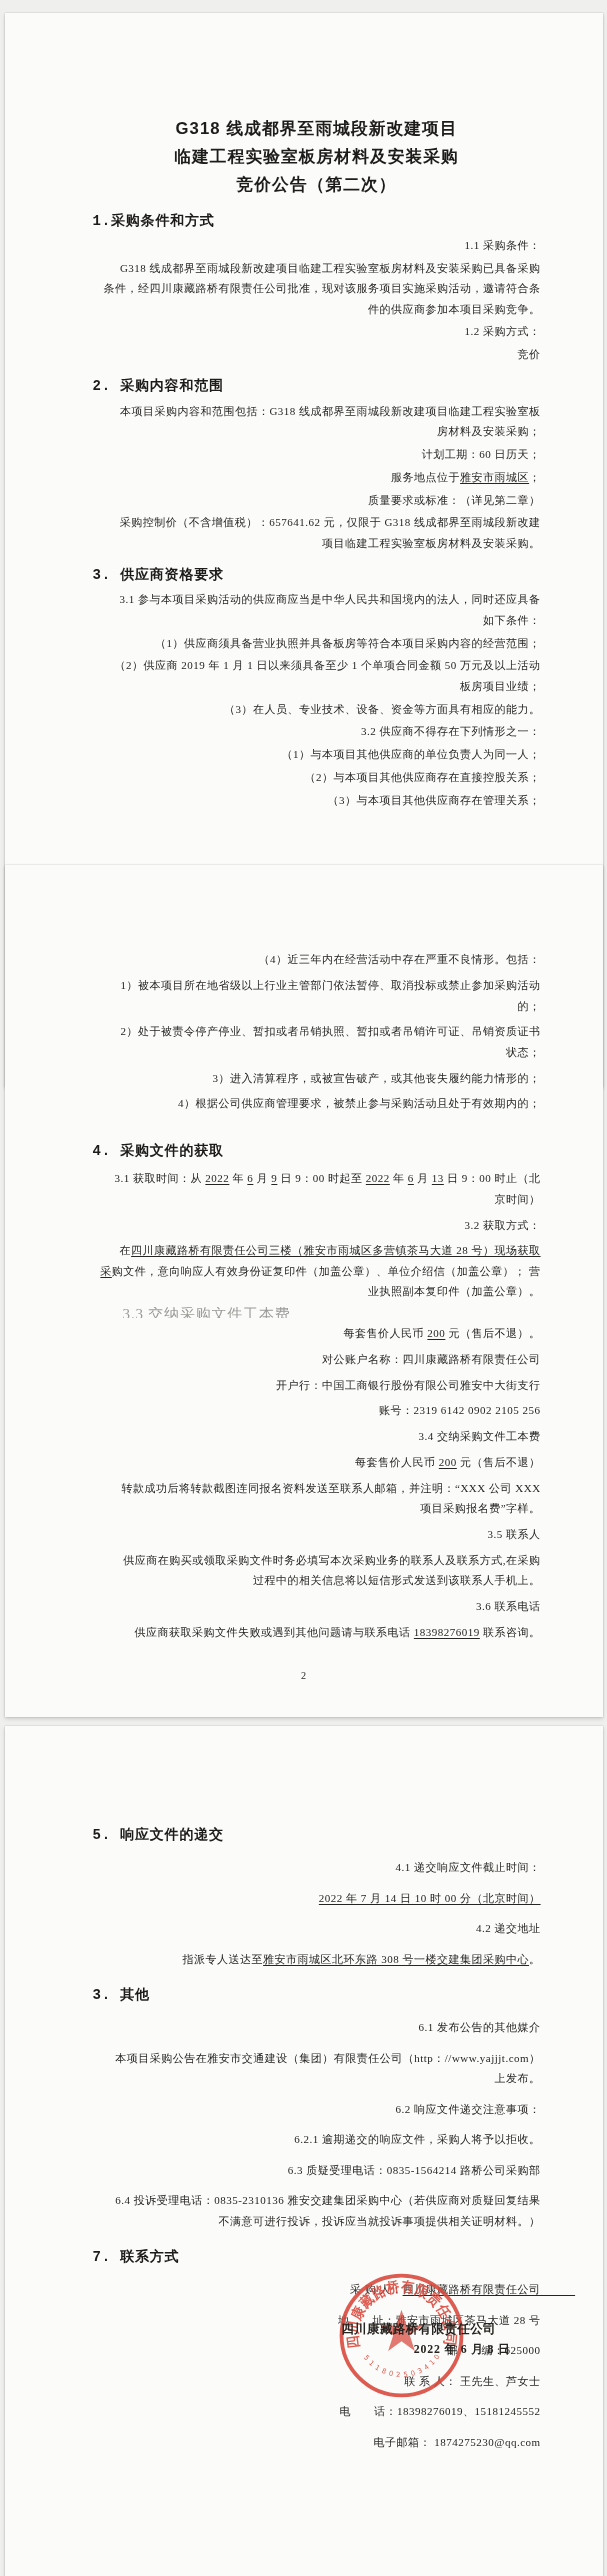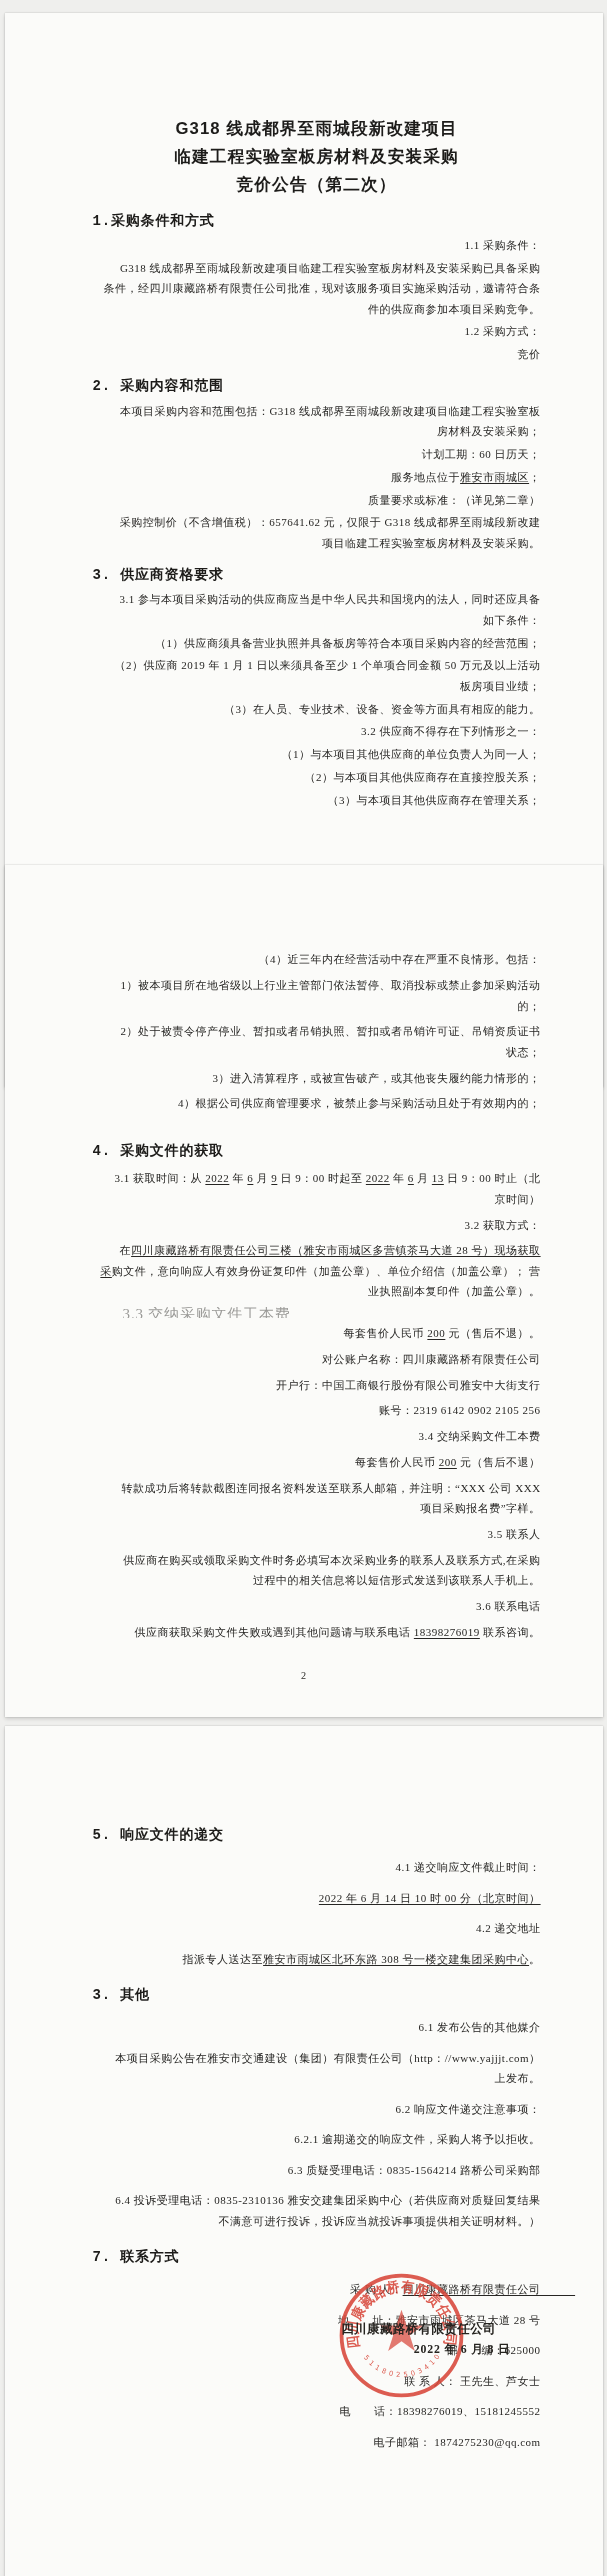--- a/index.html
+++ b/index.html
@@ -127,21 +127,21 @@
       <div class="blk ind"><span>3.6 联系电话</span></div>
       <div class="blk p"><span>供应商获取采购文件失败或遇到其他问题请与联系电话 </span><span class="u">18398276019</span><span> 联系咨询。</span></div>
     </div>
   <div class="pagenum">2</div>
 </section>
 
 <section class="page" id="p3">
   <div class="content">
       <div class="blk h"><span>5. 响应文件的递交</span></div>
       <div class="blk ind"><span>4.1 递交响应文件截止时间：</span></div>
-      <div class="blk ind"><span class="u">2022 年 6 月 14 日 10 时 00 分（北京时间） </span></div>
+      <div class="blk ind"><span class="u">2022 年 7 月 14 日 10 时 00 分（北京时间） </span></div>
       <div class="blk ind"><span>4.2 递交地址</span></div>
       <div class="blk ind"><span>指派专人送达至</span><span class="u">雅安市雨城区北环东路 308 号一楼交建集团采购中心</span><span>。</span></div>
       <div class="blk h"><span>3. 其他</span></div>
       <div class="blk ind"><span>6.1 发布公告的其他媒介</span></div>
       <div class="blk p"><span>本项目采购公告在雅安市交通建设（集团）有限责任公司（http：//www.yajjjt.com）上发布。</span></div>
       <div class="blk ind"><span>6.2 响应文件递交注意事项：</span></div>
       <div class="blk ind"><span>6.2.1 逾期递交的响应文件，采购人将予以拒收。</span></div>
       <div class="blk ind"><span>6.3 质疑受理电话：0835-1564214 路桥公司采购部</span></div>
       <div class="blk p"><span>6.4 投诉受理电话：0835-2310136 雅安交建集团采购中心（若供应商对质疑回复结果不满意可进行投诉，投诉应当就投诉事项提供相关证明材料。）</span></div>
       <div class="blk h"><span>7. 联系方式</span></div>

